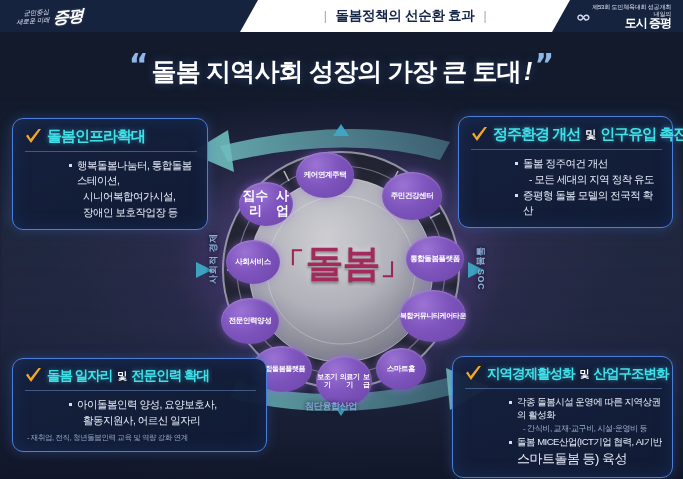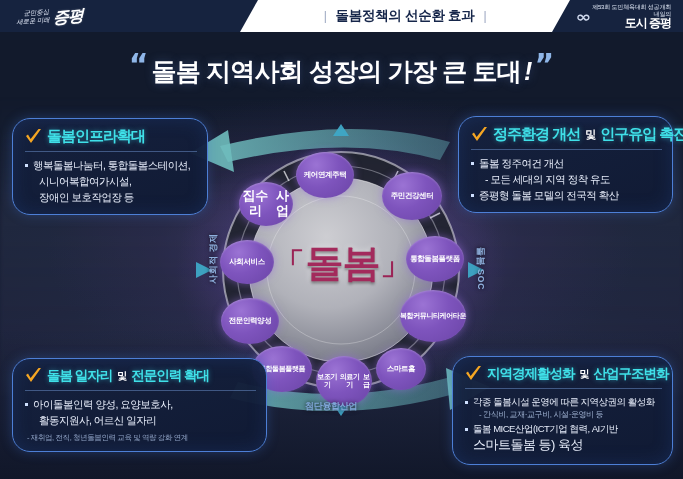--- a/index.html
+++ b/index.html
@@ -125,39 +125,39 @@
     box-shadow:0 0 8px rgba(150,110,220,0.55), inset 0 1px 2px rgba(255,255,255,0.22);
     display:flex; align-items:center; justify-content:center; text-align:center;
     color:#ffffff; font-weight:bold; line-height:1.15; z-index:15;
     letter-spacing:-0.4px;
   }
 
   
   .box {
     position:absolute; z-index:22;
     background:linear-gradient(160deg, rgba(21,33,62,0.96) 0%, rgba(16,26,52,0.97) 100%);
-    border:1.5px solid #4d7fd6; border-radius:18px;
+    border:1.5px solid #4d7fd6; border-radius:11px;
     box-shadow:0 0 12px rgba(60,110,200,0.35), inset 0 0 18px rgba(40,80,160,0.25);
     padding:8px 10px 8px 12px;
   }
   .box-head { display:flex; align-items:center; gap:5px; margin-bottom:5px; }
   .check {
     width:17px; height:16px; flex:0 0 auto; position:relative;
   }
   .check svg { display:block; }
   .box-title {
     font-size:15px; font-weight:bold; letter-spacing:-1px; white-space:nowrap;
   }
   .t-cyan { color:#3fe0e8; text-shadow:0 0 5px rgba(60,210,230,0.55); }
   .t-white { color:#ffffff; }
   .box-rule { height:1px; background:rgba(120,160,225,0.45); margin:3px 0 6px; }
   .box ul { list-style:none; }
   .box li {
     color:#e8eefb; font-size:10.5px; line-height:1.42; letter-spacing:-0.5px;
-    position:relative; padding-left:8px; margin-bottom:1px;
+    position:relative; padding-left:8px; margin-bottom:1px;margin-left:44px;
   }
   .box li.b::before {
     content:""; position:absolute; left:0; top:6px;
     width:3px; height:3px; background:#cfe0ff;
   }
   .box li.sub { padding-left:14px; }
   .box li.sub::before { content:none; }
   .box .note {
     color:#93a6c8; font-size:7.5px; letter-spacing:-0.4px; margin-top:5px;
     padding-left:2px; white-space:nowrap;
@@ -310,21 +310,21 @@
         <div>보급</div>
       </div>
       <div class="node" style="left: 252px; top: 346px; width: 60px; height: 46px; font-size: 7px;">
         <div>통합</div>
         <div>돌봄플랫폼</div>
       </div>
       <div class="node" style="left: 221px; top: 298px; width: 58px; height: 46px; font-size: 7.5px;">
         <div>전문인력</div>
         <div>양성</div>
       </div>
-      <div class="node" style="left: 220px; top: 240px; width: 54px; height: 44px; font-size: 7.5px;">
+      <div class="node" style="left: 226px; top: 240px; width: 54px; height: 44px; font-size: 7.5px;">
         <div>사회</div>
         <div>서비스</div>
       </div>
       <div class="node" style="left: 239px; top: 182px; width: 54px; height: 44px; font-size: 13px;">
         <div>집수리</div>
         <div>사업</div>
       </div>
     </div>
 
   <div class="side-label" id="lbl-left">사회적 경제</div>

